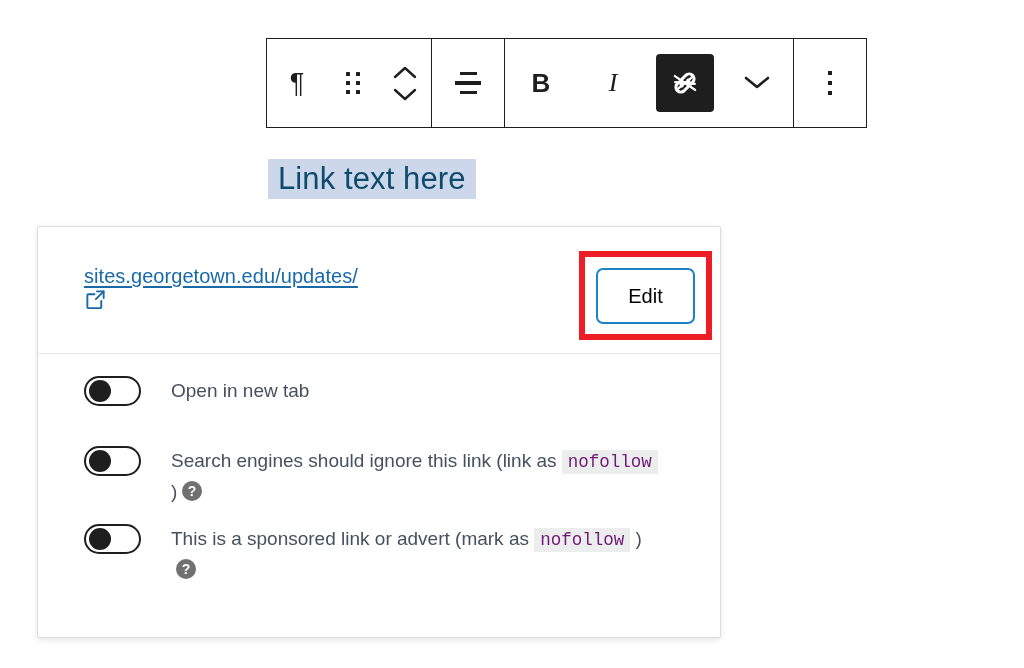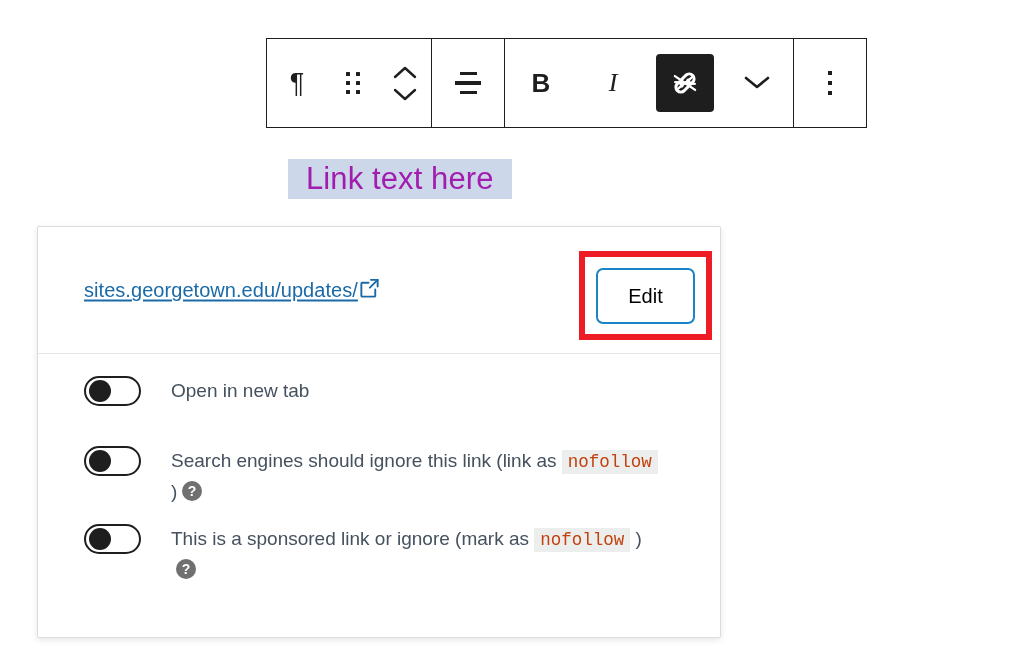--- a/index.html
+++ b/index.html
@@ -128,25 +128,24 @@
   
   .link-text-wrap {
     position: absolute;
     left: 268px;
     top: 159px;
   }
   .link-text {
     display: inline-block;
     font-size: 31px;
     line-height: 40px;
-    color: #a21caf;
+    color: #0c4a6e;
     background: #cdd7ea;
-    padding: 0 18px;
+    padding: 0 10px;
     letter-spacing: 0.1px;
-    margin-left: 20px;
   }
 
   
   .panel {
     position: absolute;
     left: 37px;
     top: 226px;
     width: 684px;
     height: 412px;
     background: #ffffff;
@@ -163,22 +162,23 @@
     display: flex;
     align-items: center;
     box-sizing: border-box;
   }
   .url-link {
     position: absolute;
     left: 46px;
     top: 50%;
     transform: translateY(-50%);
     display: flex;
-    align-items: center;
+    align-items: flex-start;
     text-decoration: none;
+    flex-direction: column;
   }
   .url-text {
     font-size: 20px;
     color: #1a6aa8;
     text-decoration: underline;
     text-underline-offset: 3px;
     letter-spacing: 0.05px;
     white-space: nowrap;
   }
   .ext-ic { display: block; }
@@ -252,21 +252,21 @@
     font-size: 19px;
     line-height: 29px;
     color: #45515e;
     max-width: 490px;
   }
   .opt-label .code {
     font-family: "Liberation Mono", monospace;
     font-size: 17.5px;
     background: #eceded;
     padding: 2px 6px;
-    color: #c2410c;
+    color: #701a75;
   }
   .help-ic {
     display: inline-block;
     vertical-align: -4px;
     margin-left: 4px;
   }
 </style>
 </head>
 <body>
 
@@ -398,21 +398,21 @@
           </svg>
         </span>
       </div>
     </div>
 
     <div class="opt-row">
       <div class="toggle" role="switch" aria-checked="false">
         <span class="knob"></span>
       </div>
       <div class="opt-label">
-        <span>This is a sponsored link or ignore (mark as </span><span class="code">nofollow</span><span> )</span><span class="help-ic">
+        <span>This is a sponsored link or advert (mark as </span><span class="code">nofollow</span><span> )</span><span class="help-ic">
           <svg width="22" height="22" viewBox="0 0 22 22" aria-hidden="true">
             <circle cx="11" cy="11" r="10" fill="#707070"></circle>
             <text x="11" y="16" text-anchor="middle" font-family="Liberation Sans, sans-serif" font-size="14" font-weight="bold" fill="#ffffff">?</text>
           </svg>
         </span>
       </div>
     </div>
 
   </div>
 </div>

